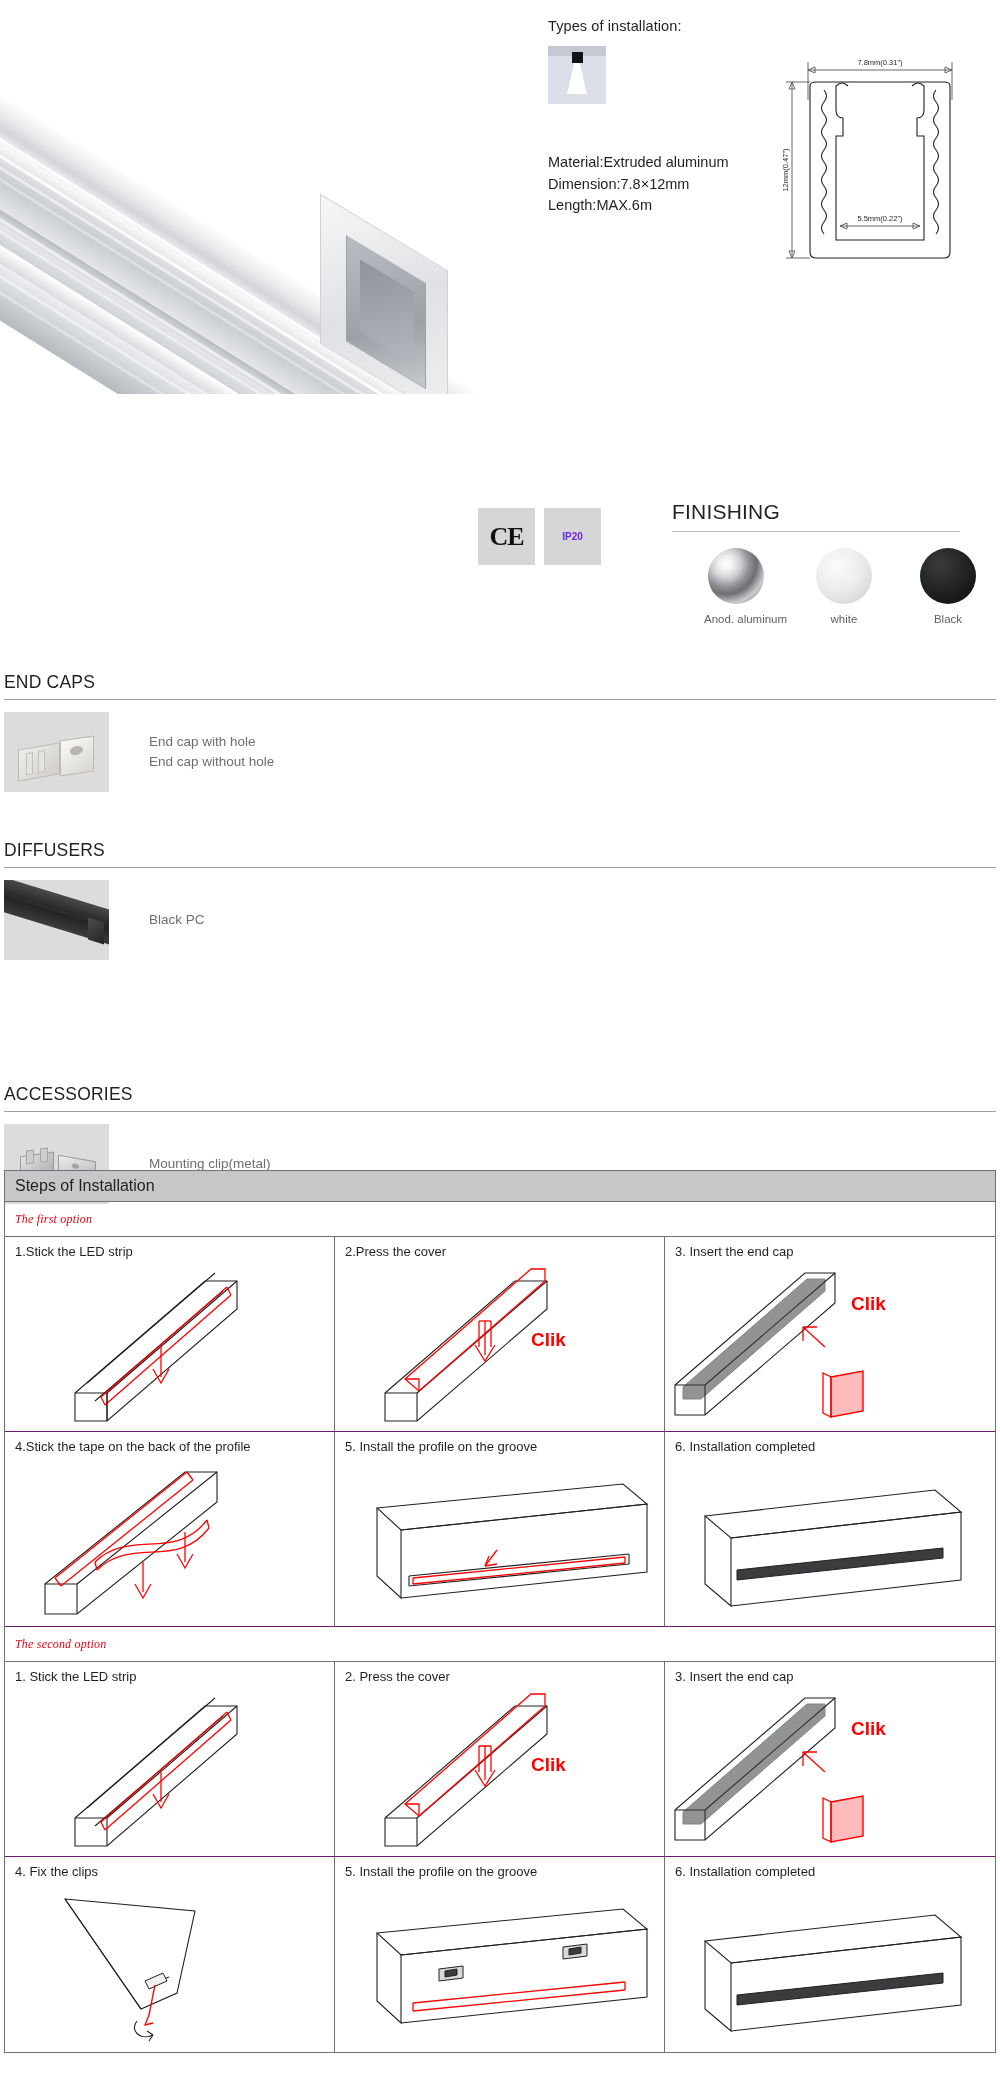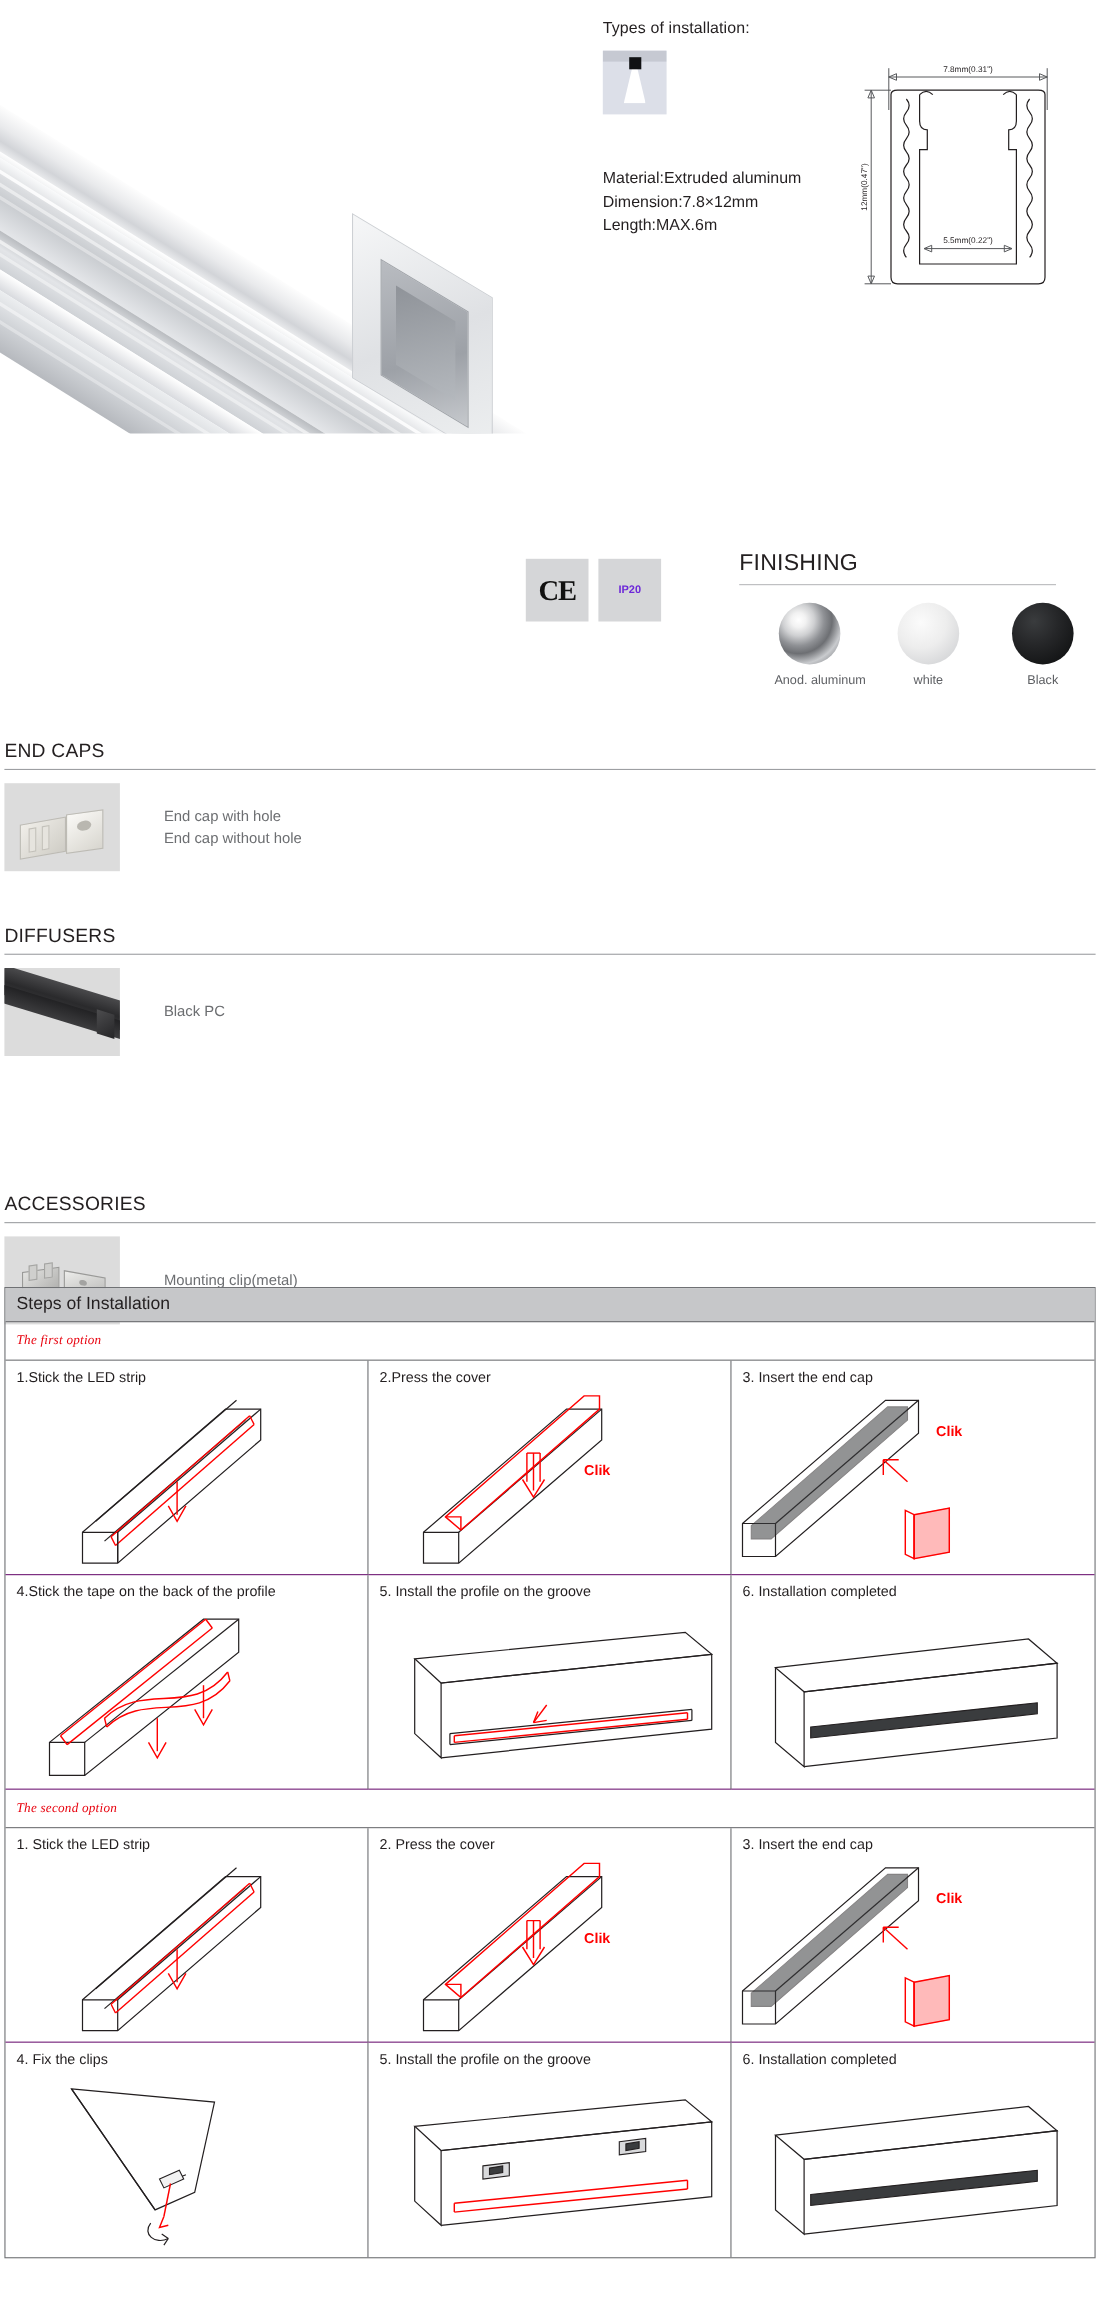--- a/index.html
+++ b/index.html
@@ -153,21 +153,21 @@
   .grid{display:grid;grid-template-columns:1fr 1fr 1fr;}
   .cell{
     border-right:1px solid #6f7174;border-bottom:1px solid #701a75;
     height:195px;position:relative;box-sizing:border-box;
   }
   .cell:nth-child(3n){border-right:none;}
   .grid.last .cell{border-bottom:none;}
   .cell .ctitle{font-size:13px;padding:7px 0 0 10px;color:#231f20;white-space:nowrap;}
   .art{position:absolute;left:0;right:0;top:26px;bottom:4px;}
   .clik{
-    position:absolute;color:#ff0000;font-weight:bold;font-size:13px;
+    position:absolute;color:#ff0000;font-weight:bold;font-size:19px;
     font-family:"Liberation Sans",sans-serif;
   }
 
   svg.art-svg{position:absolute;left:0;top:0;overflow:visible;}
   .ln{fill:none;stroke:#231f20;stroke-width:1.1;}
   .ln-thin{fill:none;stroke:#55575a;stroke-width:.9;}
   .ln-red{fill:none;stroke:#ff0000;stroke-width:1.3;}
   .fill-red{fill:#ff3b3b;stroke:#ff0000;stroke-width:1;}
   .fill-dark{fill:#3a3c3e;stroke:#231f20;stroke-width:1;}
   .fill-lt{fill:#f2f2f2;stroke:#231f20;stroke-width:1;}

